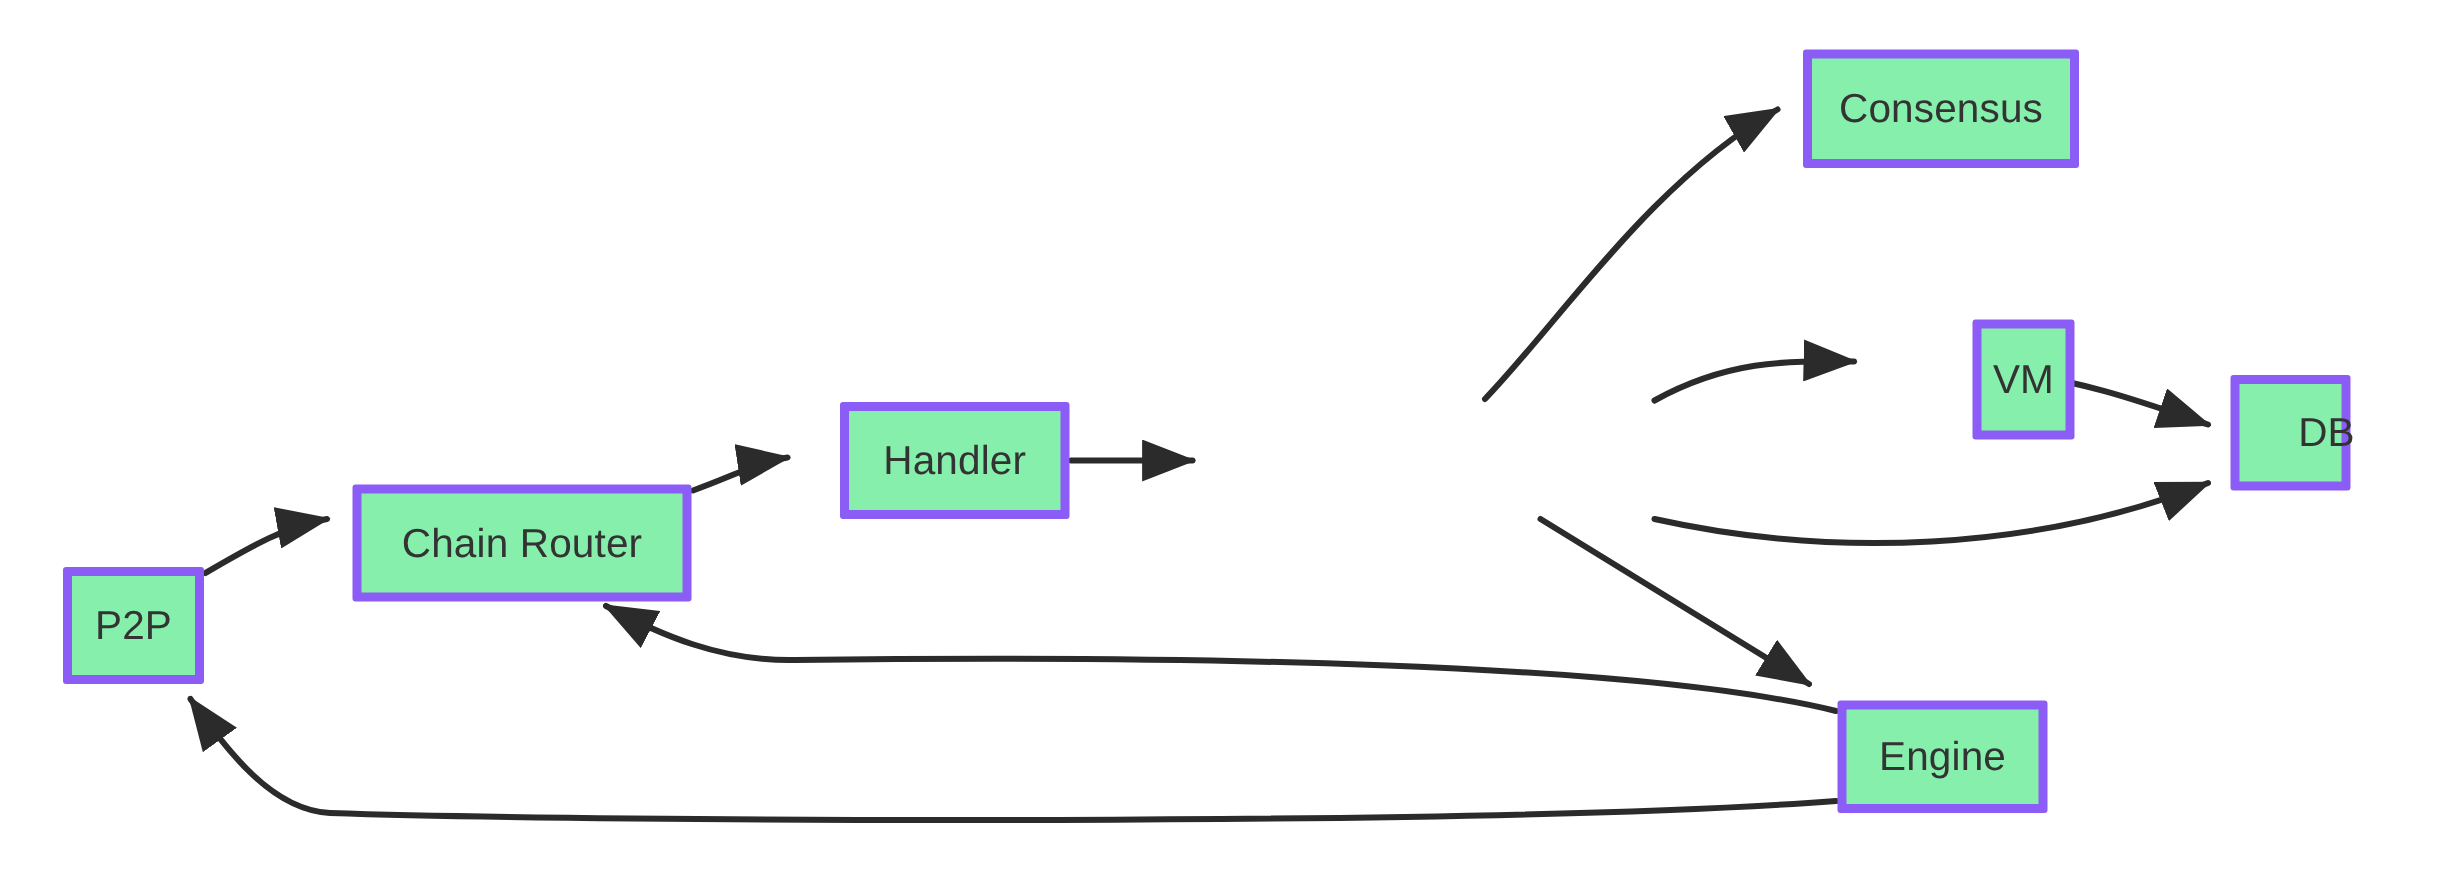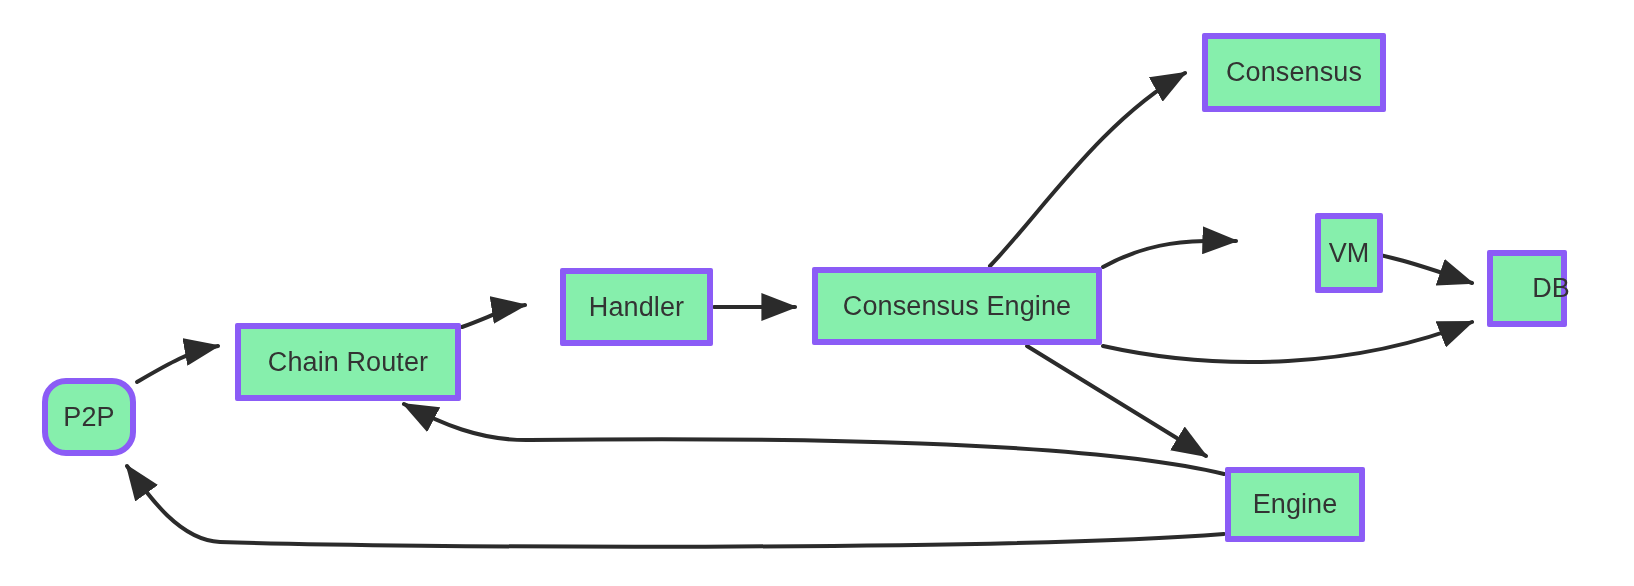--- a/index.html
+++ b/index.html
@@ -76,35 +76,32 @@
 
     <path class="edge-path" marker-end="url(#arrowhead)" d="M 1103,346 C 1220,372 1356,368 1472,322"></path>
 
     <path class="edge-path" marker-end="url(#arrowhead)" d="M 1027,346 L 1206,456"></path>
 
     <path class="edge-path" marker-end="url(#arrowhead)" d="M 1224,474 C 1090,441 780,437 530,440 C 480,441 440,423 404,404"></path>
 
     <path class="edge-path" marker-end="url(#arrowhead)" d="M 1224,534 C 1000,551 400,548 220,542 C 180,540 150,498 127,466"></path>
   </svg>
 
-  <div class="node" style="left:42px; top:378px; width:94px; height:78px;border-radius:24px;">
+  <div class="node" style="left:42px; top:378px; width:94px; height:78px;">
     <span>P2P</span>
   </div>
 
   <div class="node" style="left:235px; top:323px; width:226px; height:78px;">
     <span>Chain Router</span>
   </div>
 
   <div class="node" style="left:560px; top:268px; width:153px; height:78px;">
     <span>Handler</span>
   </div>
 
-  <div class="node" style="left:812px; top:267px; width:290px; height:78px;">
-    <span>Consensus Engine</span>
-  </div>
 
   <div class="node" style="left:1202px; top:33px; width:184px; height:79px;">
     <span>Consensus</span>
   </div>
 
   <div class="node" style="left:1287px; top:213px; width:68px; height:80px;margin-left:28px;">
     <span>VM</span>
   </div>
 
   <div class="node" style="left:1487px; top:250px; width:80px; height:77px;padding-left:48px;">

